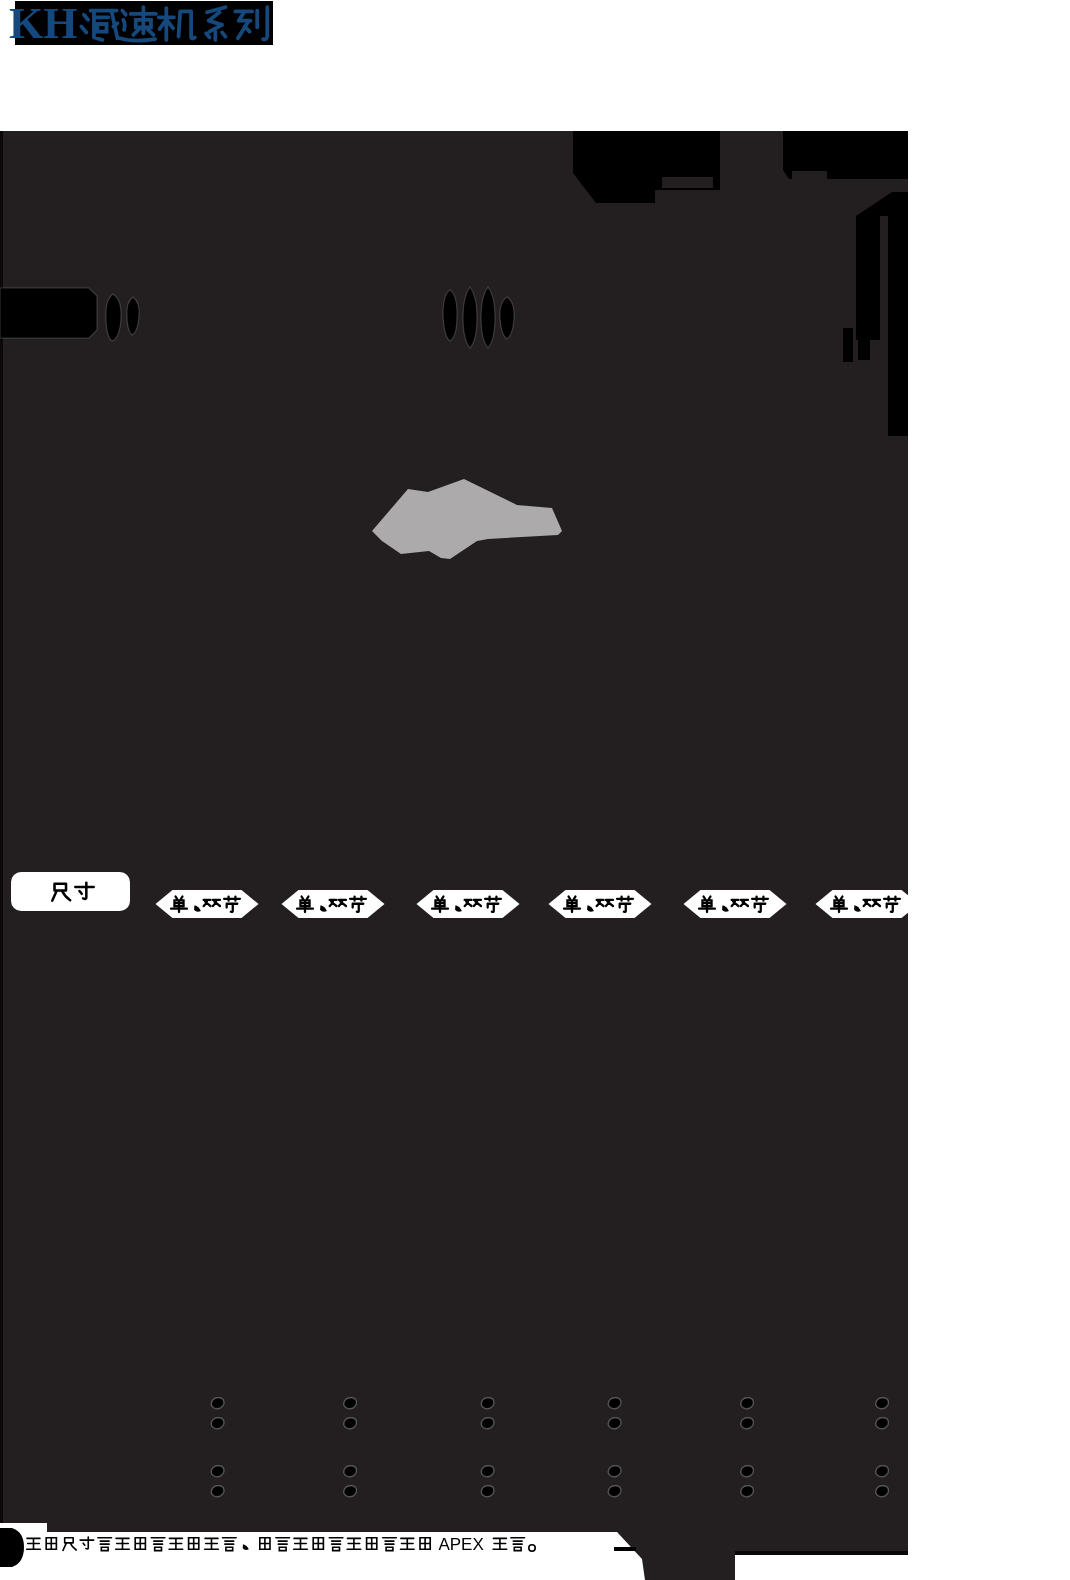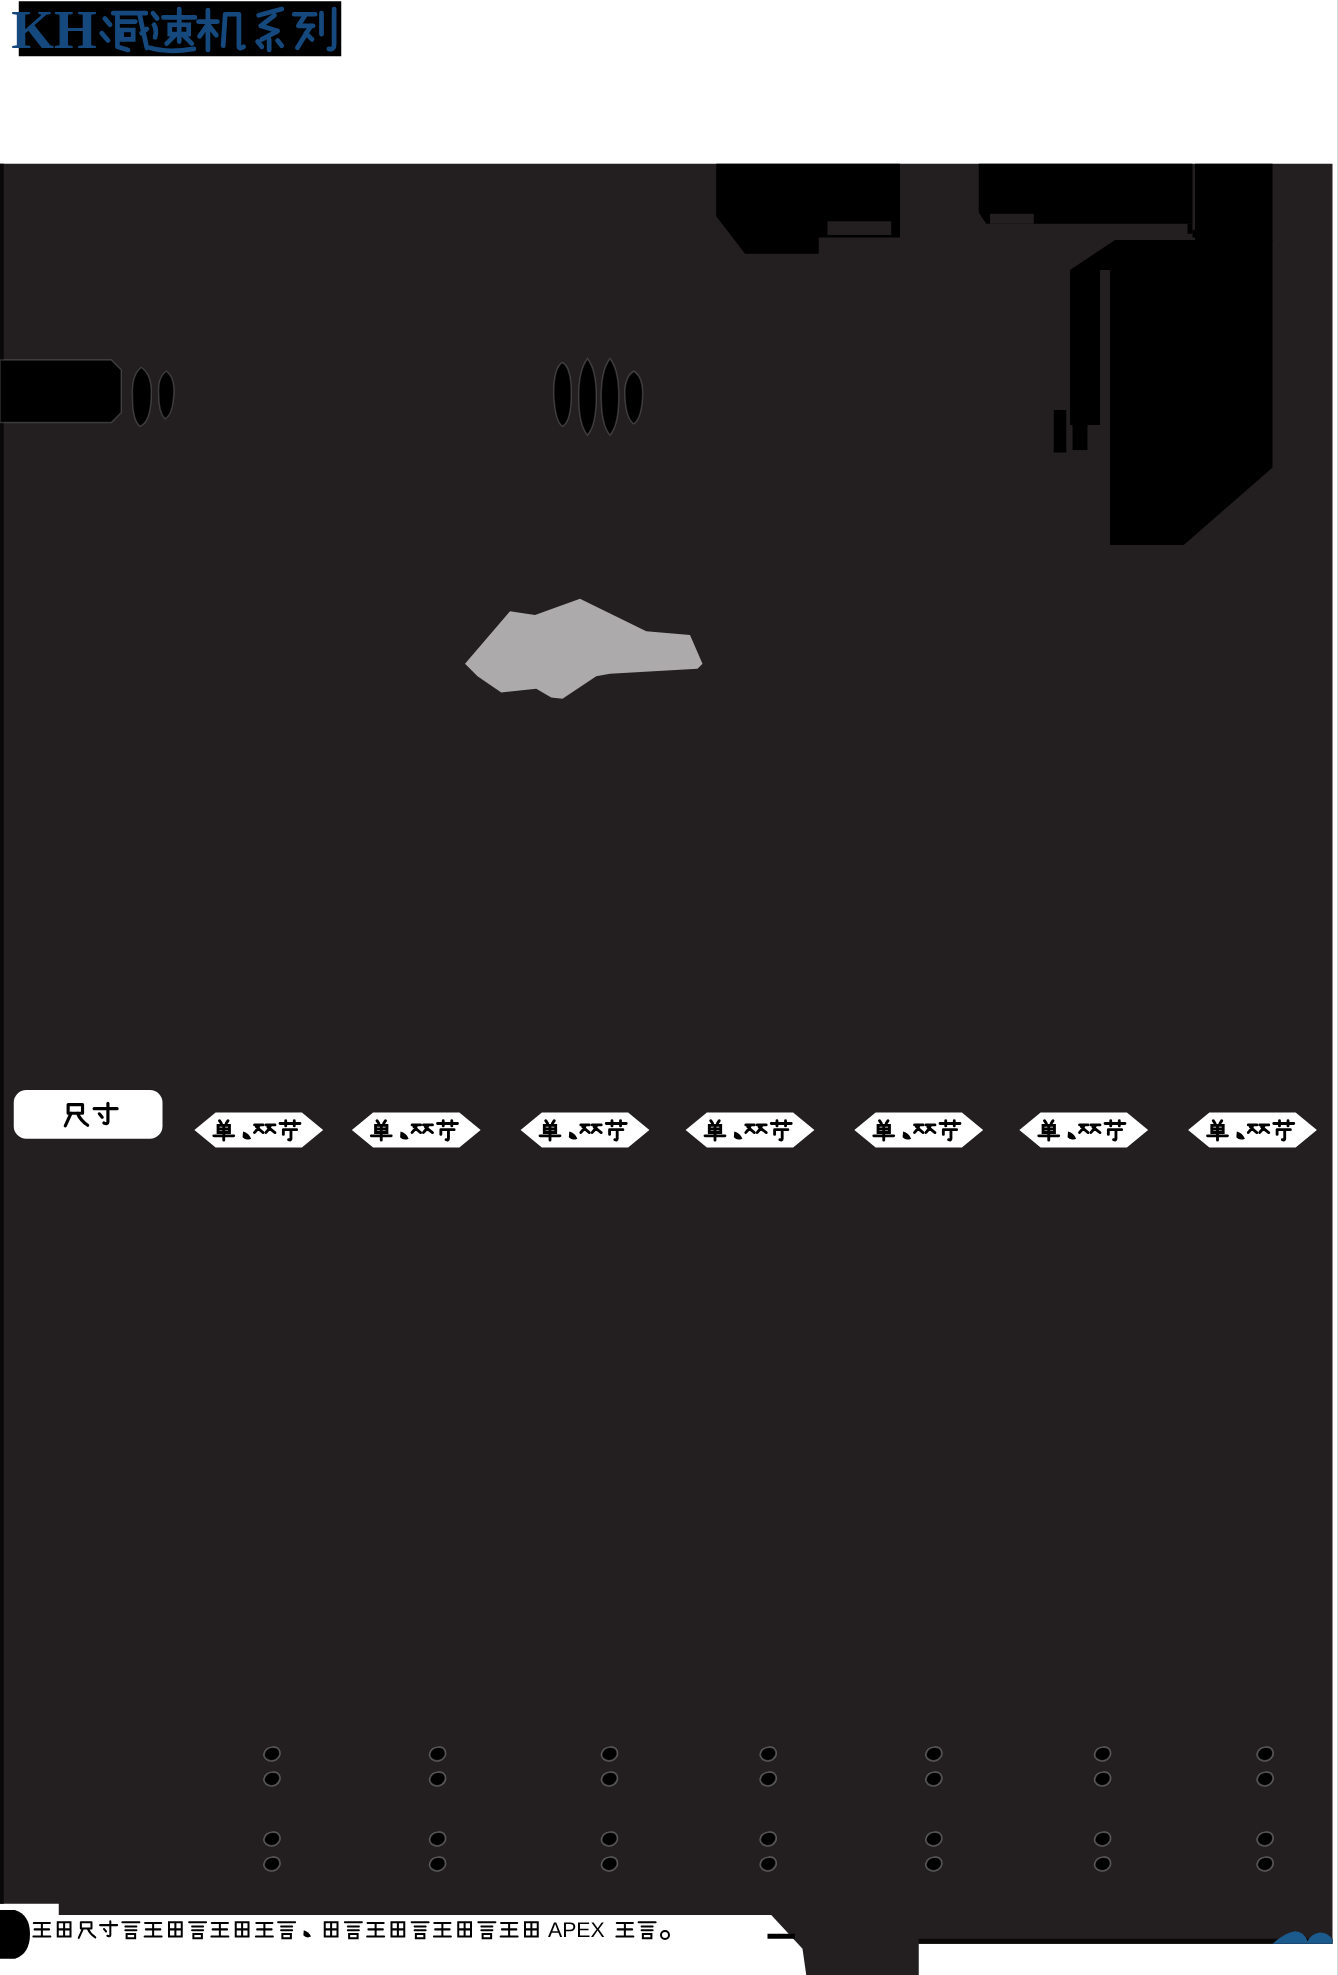--- a/index.html
+++ b/index.html
@@ -1,16 +1,16 @@
 <!DOCTYPE html>
 <html><head>
 <meta charset="utf-8">
 <style>
   html,body{margin:0;padding:0;background:#ffffff;}
-  #page{position:relative;width:1070px;height:1580px;background:#0f766e;overflow:hidden;
+  #page{position:relative;width:908px;height:1580px;background:#b91c1c;overflow:hidden;
         font-family:"Liberation Sans", sans-serif;}
   svg{display:block}
 </style>
 </head>
 <body>
 <div id="page">
 <svg width="1070" height="1580" viewBox="0 0 1070 1580" xmlns="http://www.w3.org/2000/svg">
 <defs>
 
   <path id="spk" d="M1,5.5 Q2,1.5 7,0.8 Q12,0.2 13.2,4 Q14.2,8 10.5,10.6 Q6,13 2.5,10.2 Q0,8 1,5.5 Z"></path>

